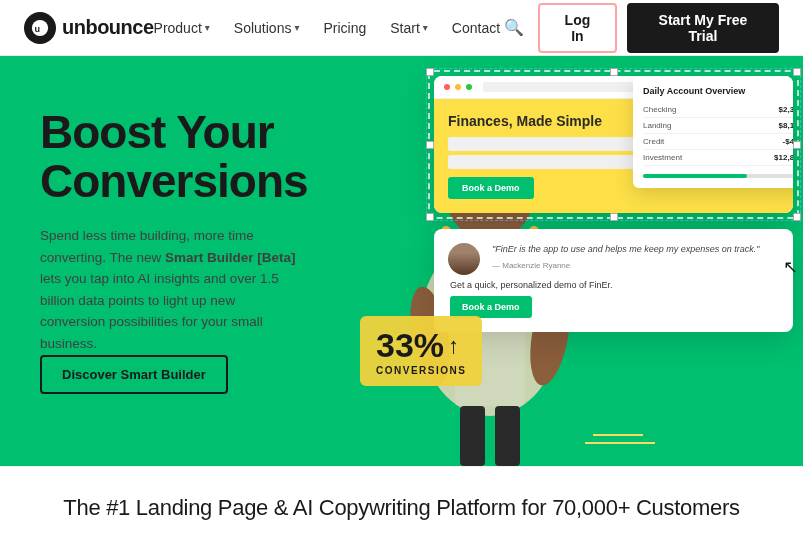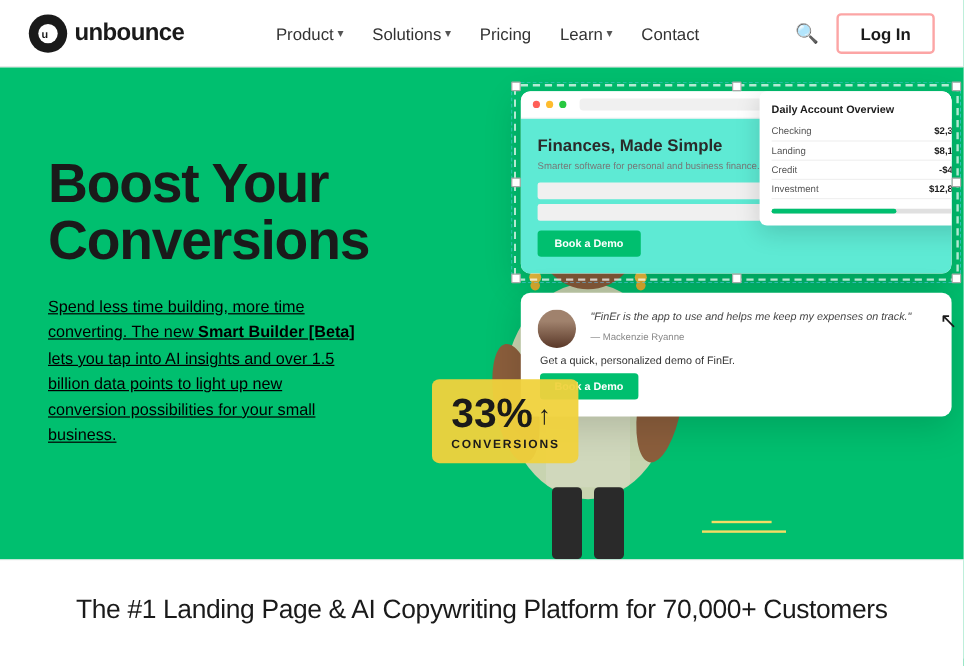--- a/index.html
+++ b/index.html
@@ -41,21 +41,21 @@
       overflow: hidden; display: flex; align-items: stretch;
     }
     .hero-left {
       width: 340px; padding: 50px 30px 70px 40px; position: relative; z-index: 3;
       display: flex; flex-direction: column; justify-content: center;
     }
     .hero-title {
       font-size: 46px; font-weight: 800; color: #1a1a1a; line-height: 1.05;
       margin-bottom: 20px; letter-spacing: -1px;
     }
-    .hero-desc { font-size: 13.5px; color: #000000; line-height: 1.6; max-width: 260px; text-decoration: underline; }
+    .hero-desc { font-size: 13.5px; color: #404040; line-height: 1.6; max-width: 260px; }
     .hero-desc strong { font-weight: 700; }
     .btn-discover {
       display: inline-block; padding: 10px 20px; border: 2px solid #1a1a1a;
       background: transparent; font-size: 13px; font-weight: 600; cursor: pointer;
       color: #1a1a1a; border-radius: 4px; width: fit-content;
     }
 
     
     .hero-right {
       flex: 1; position: relative; overflow: visible;
@@ -103,21 +103,21 @@
     .handle-tm { top: -4px; left: 50%; transform: translateX(-50%); }
     .handle-bm { bottom: -4px; left: 50%; transform: translateX(-50%); }
     .handle-ml { left: -4px; top: 50%; transform: translateY(-50%); }
     .handle-mr { right: -4px; top: 50%; transform: translateY(-50%); }
 
     .ui-card {
       background: #fff; border-radius: 8px; overflow: hidden;
       box-shadow: 0 8px 30px rgba(0,0,0,0.18);
     }
     .card-hero-section {
-      background: #5eead4; padding: 14px; display: flex; gap: 10px; align-items: center;
+      background: #fde047; padding: 14px; display: flex; gap: 10px; align-items: center;
     }
     .card-hero-text h3 { font-size: 14px; font-weight: 700; color: #2a2a2a; margin-bottom: 4px; }
     .card-hero-text p { font-size: 8px; color: #777; line-height: 1.4; }
     .card-cta-btn {
       background: #00bf6f; color: #fff; border: none; padding: 6px 14px;
       border-radius: 3px; font-size: 9px; font-weight: 600; cursor: pointer; margin-top: 8px;
       white-space: nowrap;
     }
     .card-form-fields { display: flex; flex-direction: column; gap: 4px; margin-top: 8px; }
     .card-field {
@@ -199,43 +199,45 @@
       <span class="chevron">▾</span>
     </a>
     <a class="nav-link">
       <span>Solutions</span>
       <span class="chevron">▾</span>
     </a>
     <a class="nav-link">
       <span>Pricing</span>
     </a>
     <a class="nav-link">
-      <span>Learn</span>
+      <span>Start</span>
       <span class="chevron">▾</span>
     </a>
     <a class="nav-link">
       <span>Contact</span>
     </a>
   </div>
 
   <div class="nav-actions">
     <button class="search-icon-btn">
       <span>🔍</span>
     </button>
     <button class="btn-login">Log In</button>
+    <button class="btn-trial">Start My Free Trial</button>
   </div>
 </nav>
 
 <section class="hero">
 
   <div class="hero-left">
     <h1 class="hero-title">Boost Your Conversions</h1>
     <p class="hero-desc">
       Spend less time building, more time converting. The new <strong>Smart Builder [Beta]</strong> lets you tap into AI insights and over 1.5 billion data points to light up new conversion possibilities for your small business.
     </p>
+    <button class="btn-discover">Discover Smart Builder</button>
   </div>
 
   <div class="hero-right">
 
     <div class="person-figure">
       <svg width="240" height="380" viewBox="0 0 240 380" xmlns="http://www.w3.org/2000/svg">
 
         <ellipse cx="120" cy="240" rx="70" ry="90" fill="#c8d4b0"></ellipse>
 
         <ellipse cx="120" cy="105" rx="45" ry="50" fill="#8B5E3C"></ellipse>
@@ -307,21 +309,20 @@
           <div style="background: #fff; padding: 6px 10px; display: flex; align-items: center; gap: 5px; border-bottom: 1px solid #f0f0f0;">
             <div style="width: 6px; height: 6px; border-radius: 50%; background: #ff5f57;"></div>
             <div style="width: 6px; height: 6px; border-radius: 50%; background: #febc2e;"></div>
             <div style="width: 6px; height: 6px; border-radius: 50%; background: #28c840;"></div>
             <div style="flex:1; height: 10px; background: #f0f0f0; border-radius: 3px; margin-left: 6px;"></div>
           </div>
 
           <div class="card-hero-section">
             <div class="card-hero-text" style="flex: 1;">
               <h3>Finances, Made Simple</h3>
-              <p>Smarter software for personal and business finance.</p>
               <div class="card-form-fields">
                 <div class="card-field"></div>
                 <div class="card-field short"></div>
               </div>
               <button class="card-cta-btn">Book a Demo</button>
             </div>
           </div>
         </div>
       </div>
 

